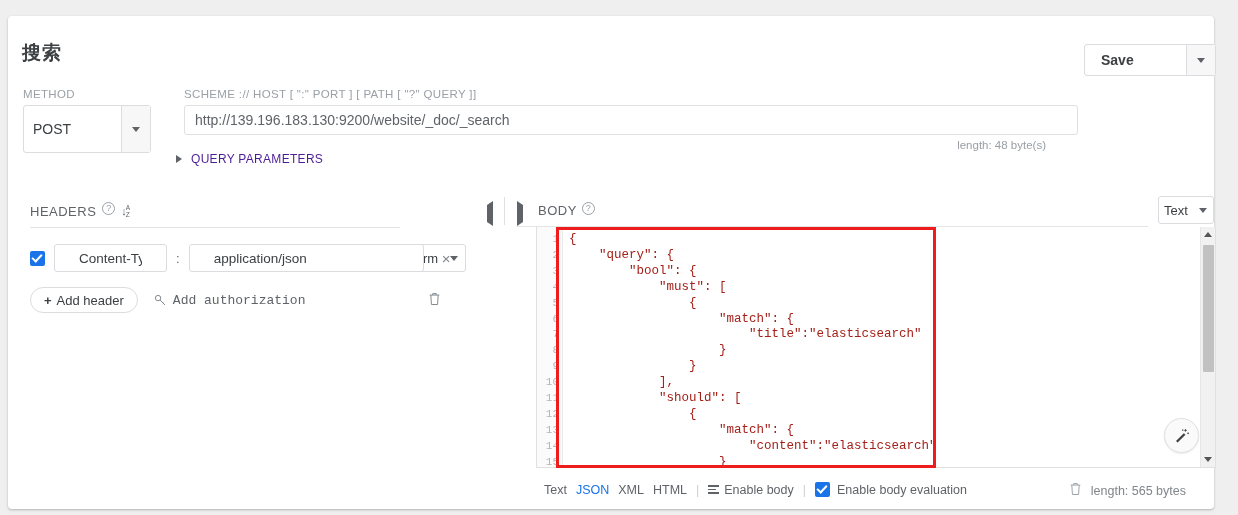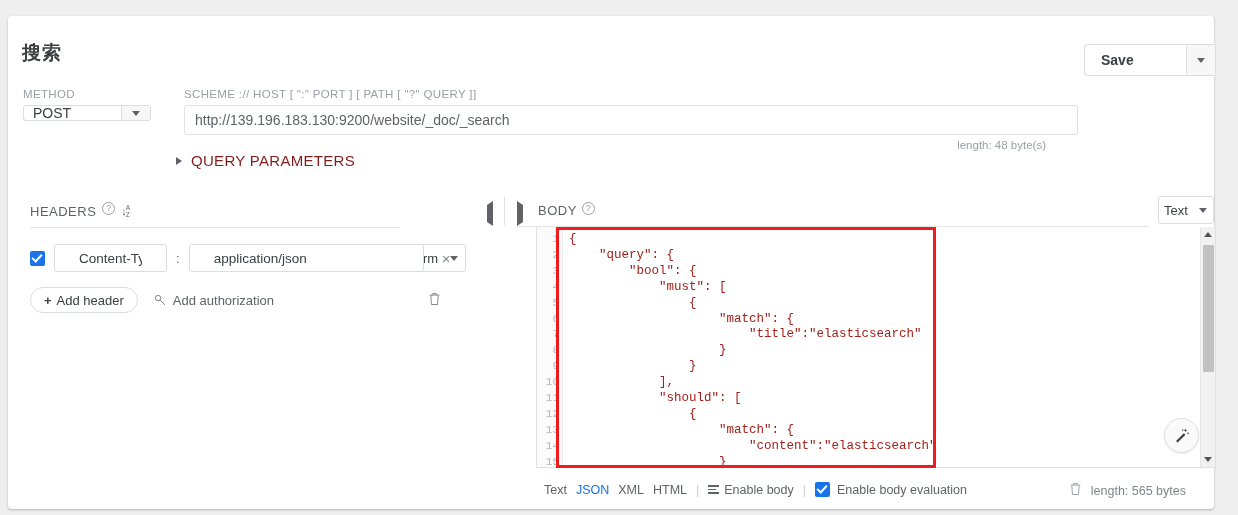--- a/index.html
+++ b/index.html
@@ -53,21 +53,21 @@
   .select-box {
     position: absolute;
     box-sizing: border-box;
     border: 1px solid #dadce0;
     border-radius: 3px;
     background: #fff;
     display: flex;
     align-items: stretch;
   }
   #method-select {
-    left: 15px; top: 89px; width: 128px; height: 16px;
+    left: 15px; top: 89px; width: 128px; height: 48px;
   }
   #method-select .sel-val {
     flex: 1;
     display: flex;
     align-items: center;
     padding-left: 9px;
     font-size: 14px;
     color: #3c4043;
   }
   .sel-arrow {
@@ -183,22 +183,22 @@
     border-bottom: 4.5px solid transparent;
     border-left: 6px solid #5f6368;
   }
   .tri-left {
     width: 0; height: 0;
     border-top: 4.5px solid transparent;
     border-bottom: 4.5px solid transparent;
     border-right: 6px solid #5f6368;
   }
   #query-params-row .qp-label {
-    font-size: 15px;
-    color: #7f1d1d;
+    font-size: 12px;
+    color: #4c1d95;
     letter-spacing: 0.3px;
   }
 
   
   .section-title {
     font-size: 13px;
     color: #5f6368;
     letter-spacing: 0.5px;
   }
   #headers-header {
@@ -349,20 +349,21 @@
   }
   #add-header-button .plus { font-weight: bold; font-size: 13px; }
   #add-authorization {
     display: flex;
     align-items: center;
     gap: 6px;
     margin-left: 16px;
     font-size: 13px;
     color: #5f6368;
     cursor: pointer;
+    font-family: Liberation Mono, monospace;
   }
   #headers-trash {
     position: absolute;
     left: 420px; top: 276px;
     font-size: 13px;
     color: #80868b;
     cursor: pointer;
   }
   #body-toggle-arrow {
     position: absolute;

